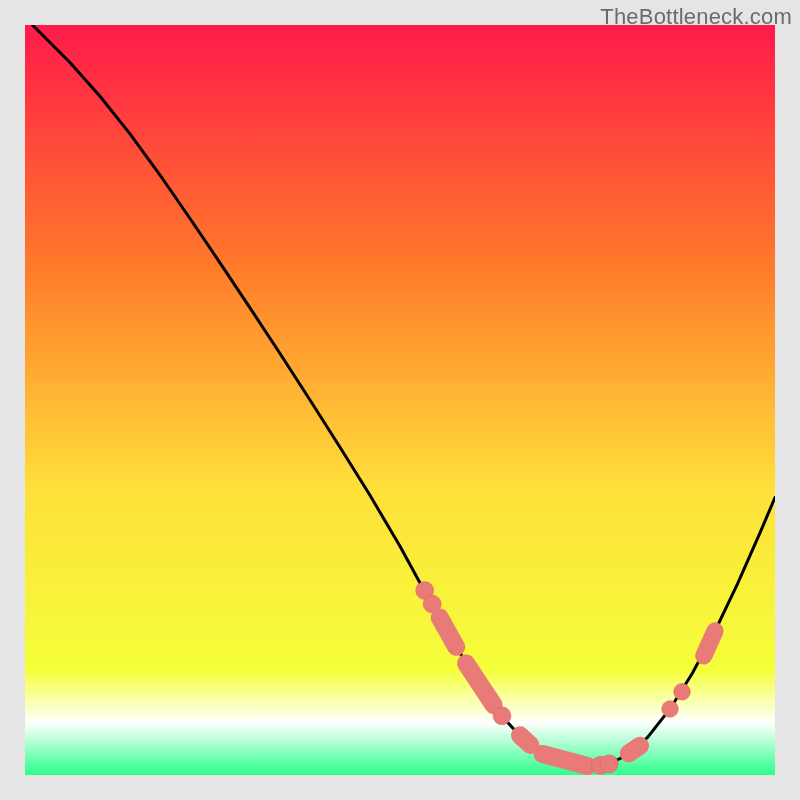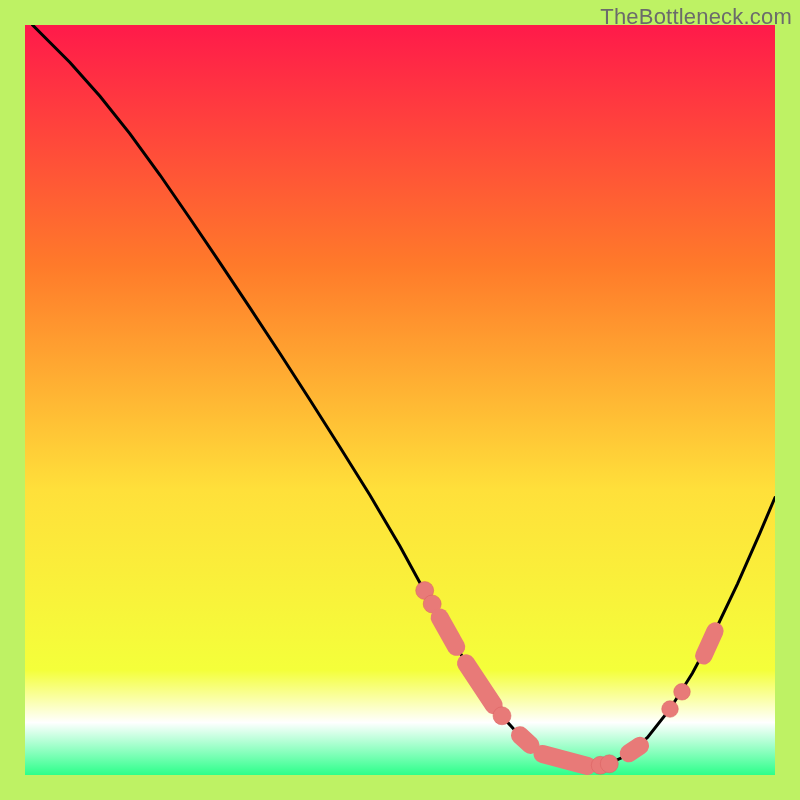--- a/index.html
+++ b/index.html
@@ -8,21 +8,21 @@
     width: 800px;
     height: 800px;
     background: #000000;
     overflow: hidden;
     font-family: Arial, Helvetica, sans-serif;
   }
   .frame {
     position: relative;
     width: 800px;
     height: 800px;
-    background: #bef264;
+    background: #e5e5e5;
   }
   .plot {
     position: absolute;
     left: 25px;
     top: 25px;
     width: 750px;
     height: 750px;
   }
   .watermark {
     position: absolute;

